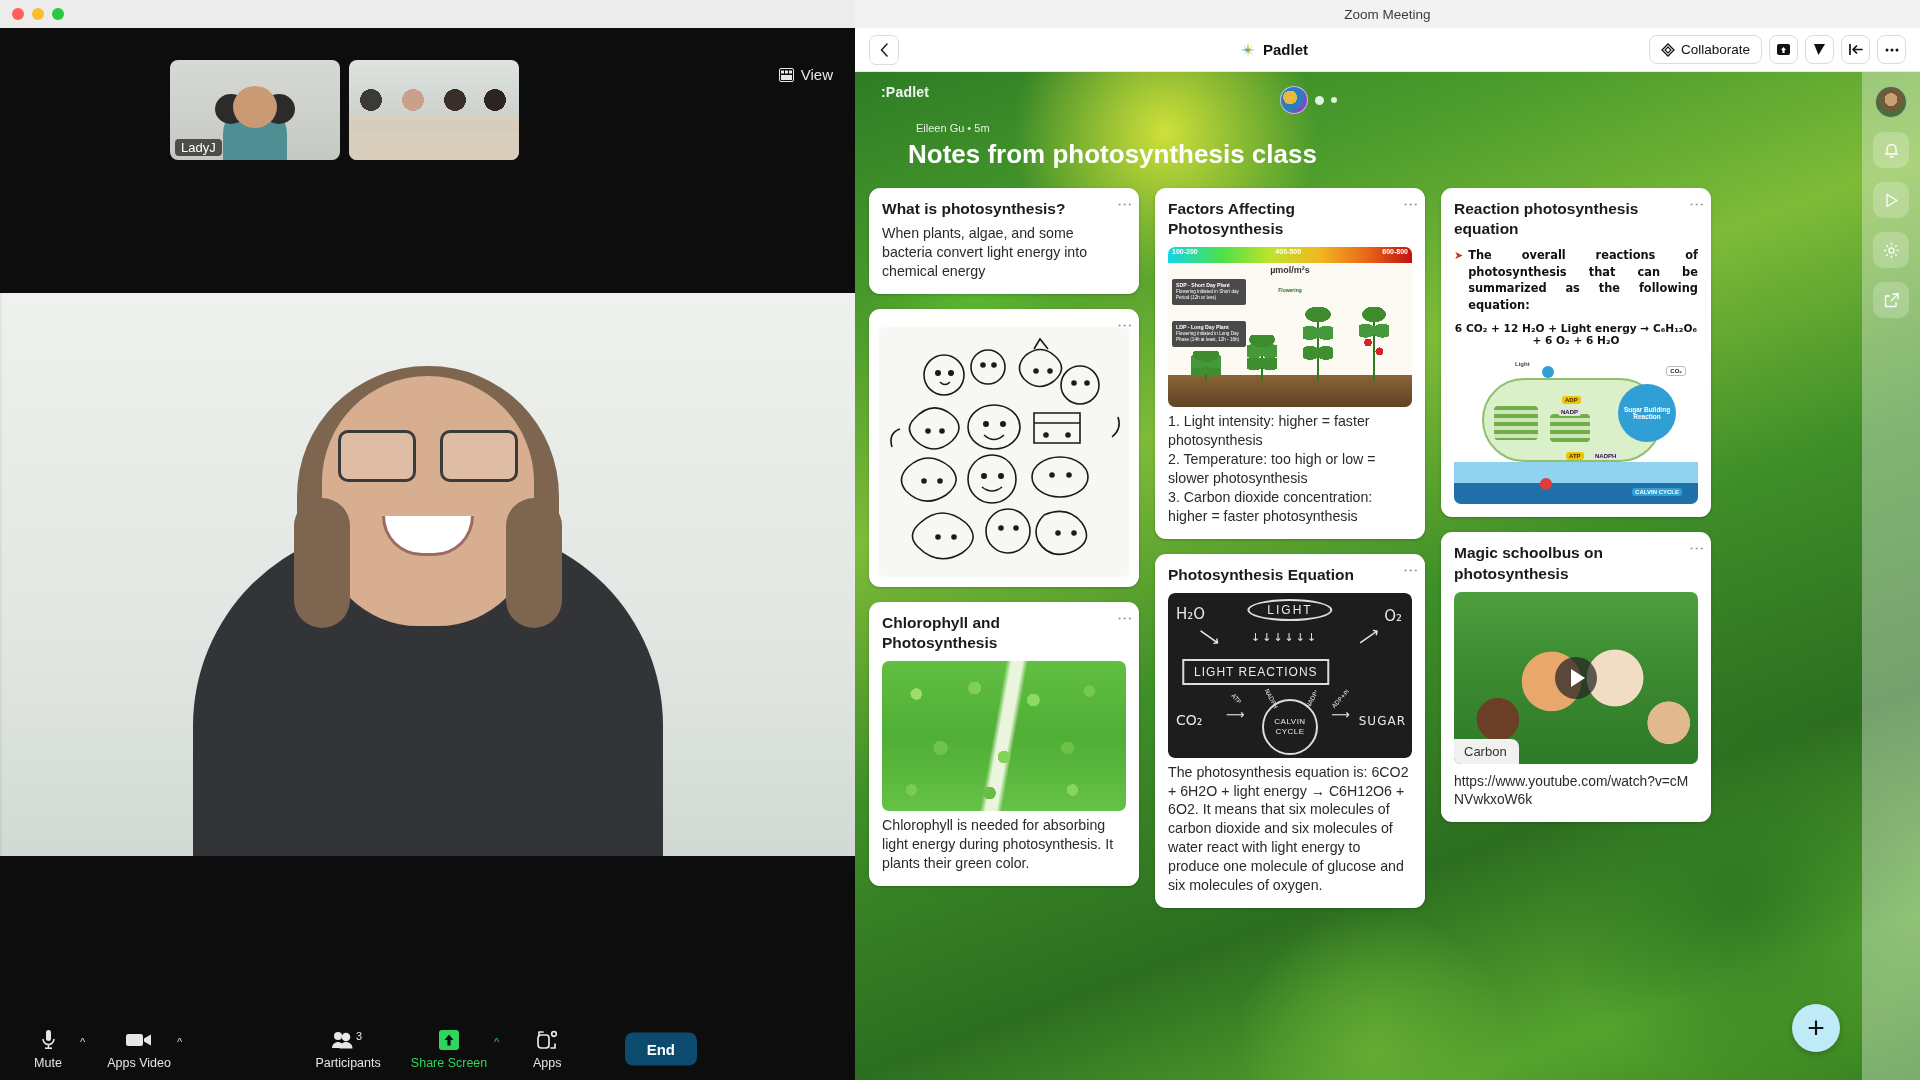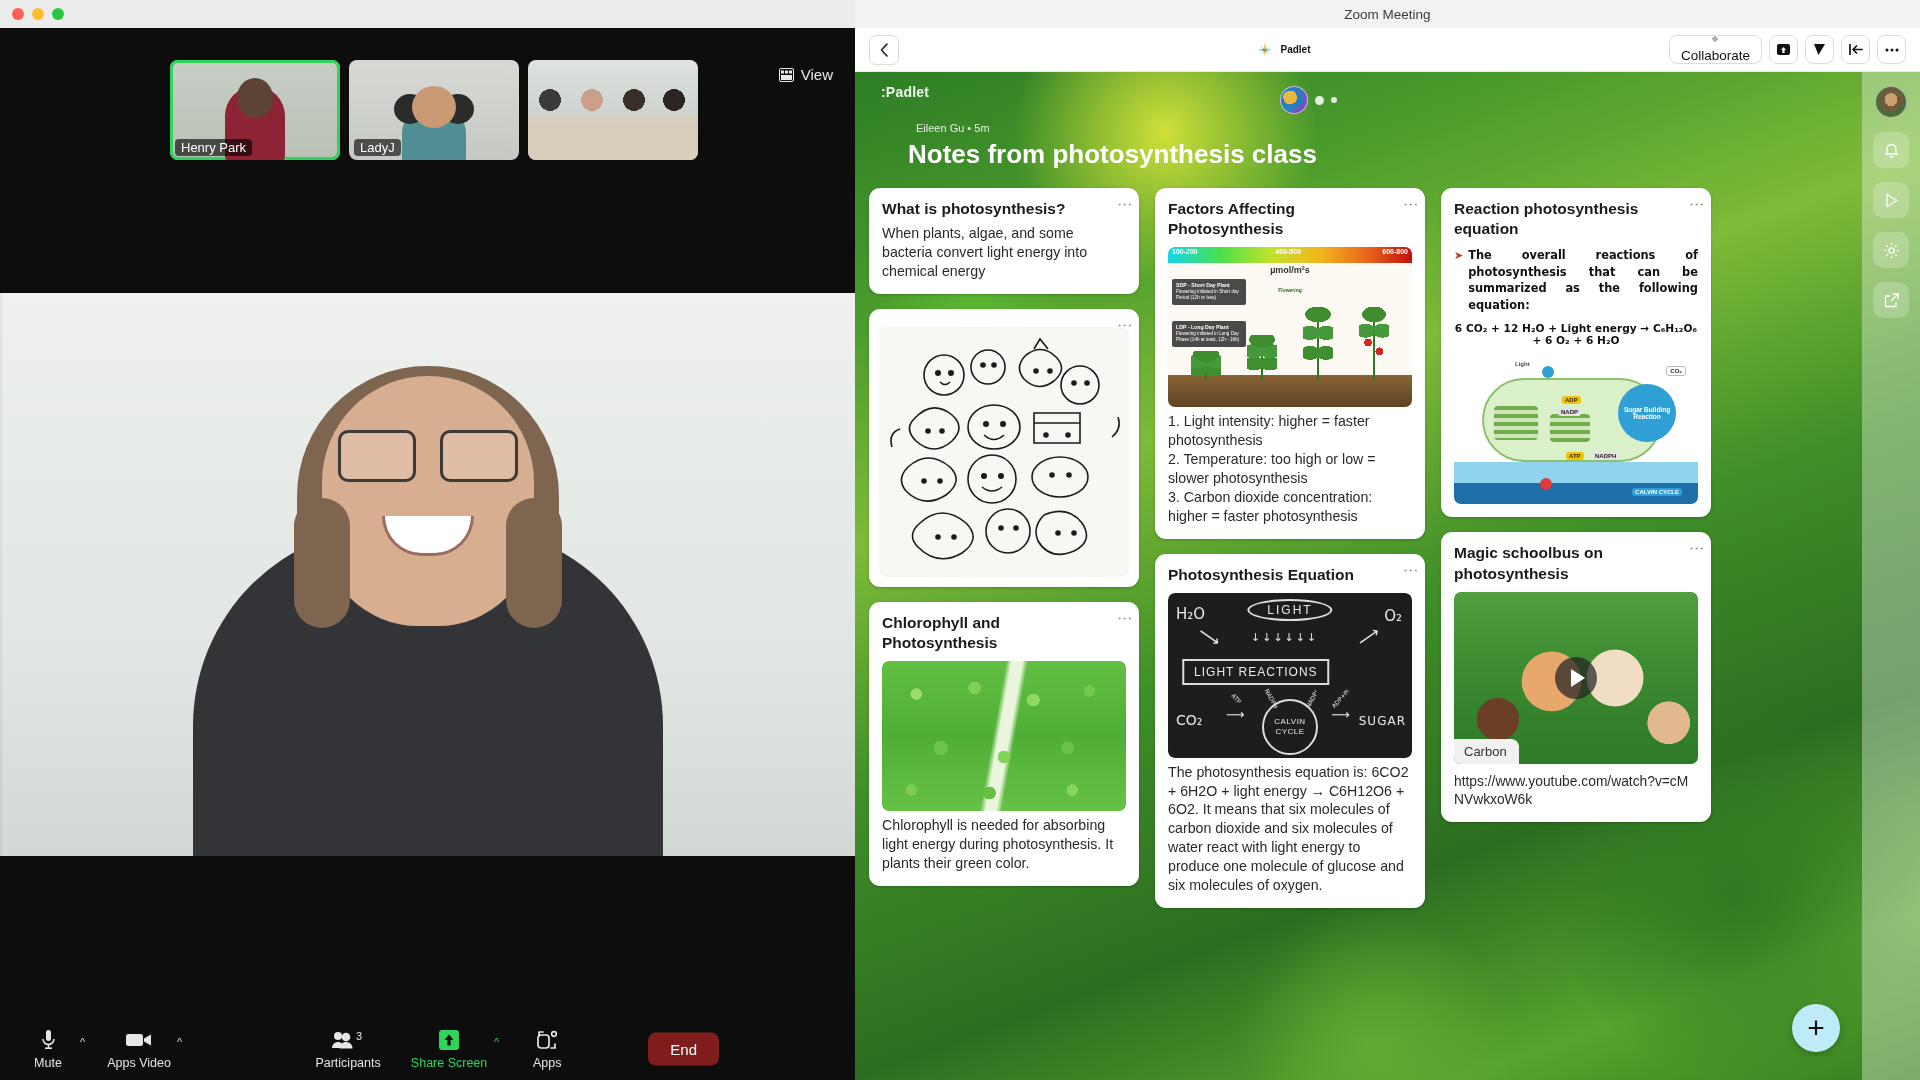--- a/index.html
+++ b/index.html
@@ -82,36 +82,36 @@
   .toolbar {
     position: absolute; left: 0; right: 0; bottom: 0; height: 62px;
     background: #0d0d0d; display: flex; align-items: center;
   }
   .tb-group { display: flex; align-items: flex-end; gap: 6px; }
   .tb-item { display: flex; flex-direction: column; align-items: center; gap: 4px; color: #e6e6e6; cursor: pointer; min-width: 52px; }
   .tb-item .lbl { font-size: 12.5px; }
   .tb-ico { height: 24px; display: flex; align-items: center; justify-content: center; }
   .caret { color: #dcdcdc; font-size: 11px; cursor: pointer; padding-bottom: 22px; }
   .end-btn {
-    position: absolute; right: 136px; top: 50%; transform: translateY(-50%);
-    background: #7f1d1d; color: #fff; font-size: 15px; font-weight: 400;
+    position: absolute; right: 158px; top: 50%; transform: translateY(-50%);
+    background: #0c4a6e; color: #fff; font-size: 15px; font-weight: 700;
     padding: 8px 22px; border-radius: 8px; cursor: pointer;
   }
   .green { color: #2fd45c; }
 
   
   .padlet-pane { position: relative; width: 1065px; height: 1080px; flex: 0 0 1065px; background: #fff; overflow: hidden; }
   .pd-titlebar { height: 28px; background: #f2f2f2; display: flex; align-items: center; justify-content: center; }
   .pd-titlebar span { font-size: 13.5px; color: #3c3c3c; }
   .pd-header { height: 44px; background: #fff; display: flex; align-items: center; padding: 0 14px; border-bottom: 1px solid #e9e9e9; }
   .hdr-back { width: 30px; height: 30px; border: 1px solid #dcdcdc; border-radius: 7px;
       display: flex; align-items: center; justify-content: center; font-size: 14px; color: #222; cursor: pointer; }
-  .hdr-center { flex: 1; display: flex; align-items: center; justify-content: center; gap: 7px; font-size: 10px; font-weight: 700; color: #111; }
+  .hdr-center { flex: 1; display: flex; align-items: center; justify-content: center; gap: 7px; font-size: 15px; font-weight: 700; color: #111; }
   .hdr-actions { display: flex; align-items: center; gap: 7px; }
-  .pill { border: 1px solid #dcdcdc; border-radius: 8px; height: 29px; display: flex; align-items: center; gap: 6px; padding: 0 11px; font-size: 13.5px; color: #111; cursor: pointer; background: #fff; flex-direction: column; }
+  .pill { border: 1px solid #dcdcdc; border-radius: 8px; height: 29px; display: flex; align-items: center; gap: 6px; padding: 0 11px; font-size: 13.5px; color: #111; cursor: pointer; background: #fff; }
   .sq { width: 29px; height: 29px; border: 1px solid #dcdcdc; border-radius: 8px; display: flex; align-items: center; justify-content: center; cursor: pointer; background: #fff; }
   .padlet-logo { width: 16px; height: 16px; display:inline-block; }
 
   .board {
     position: absolute; top: 72px; left: 0; right: 0; bottom: 0;
     background:
       radial-gradient(circle 210px at 310px 60px, #cfe03a 0%, rgba(207,224,58,0) 72%),
       radial-gradient(circle 150px at 120px 240px, #5bb531 0%, rgba(91,181,49,0) 70%),
       radial-gradient(circle 260px at 880px 820px, #2f7a22 0%, rgba(47,122,34,0) 72%),
       radial-gradient(circle 200px at 520px 980px, #63ab33 0%, rgba(99,171,51,0) 70%),
@@ -241,25 +241,20 @@
       <div class="traffic">
         <div class="dot r"></div>
         <div class="dot y"></div>
         <div class="dot g"></div>
       </div>
     </div>
 
     <div class="video-stage">
 
       <div class="filmstrip">
-        <div class="thumb active t1">
-          <div class="nm">
-            <span>Henry Park</span>
-          </div>
-        </div>
         <div class="thumb t2">
           <div class="nm">
             <span>LadyJ</span>
           </div>
         </div>
         <div class="thumb t3">
           <div class="nm">
             <span class="mutedot">🔇</span>
             <span>ENG101</span>
           </div>

